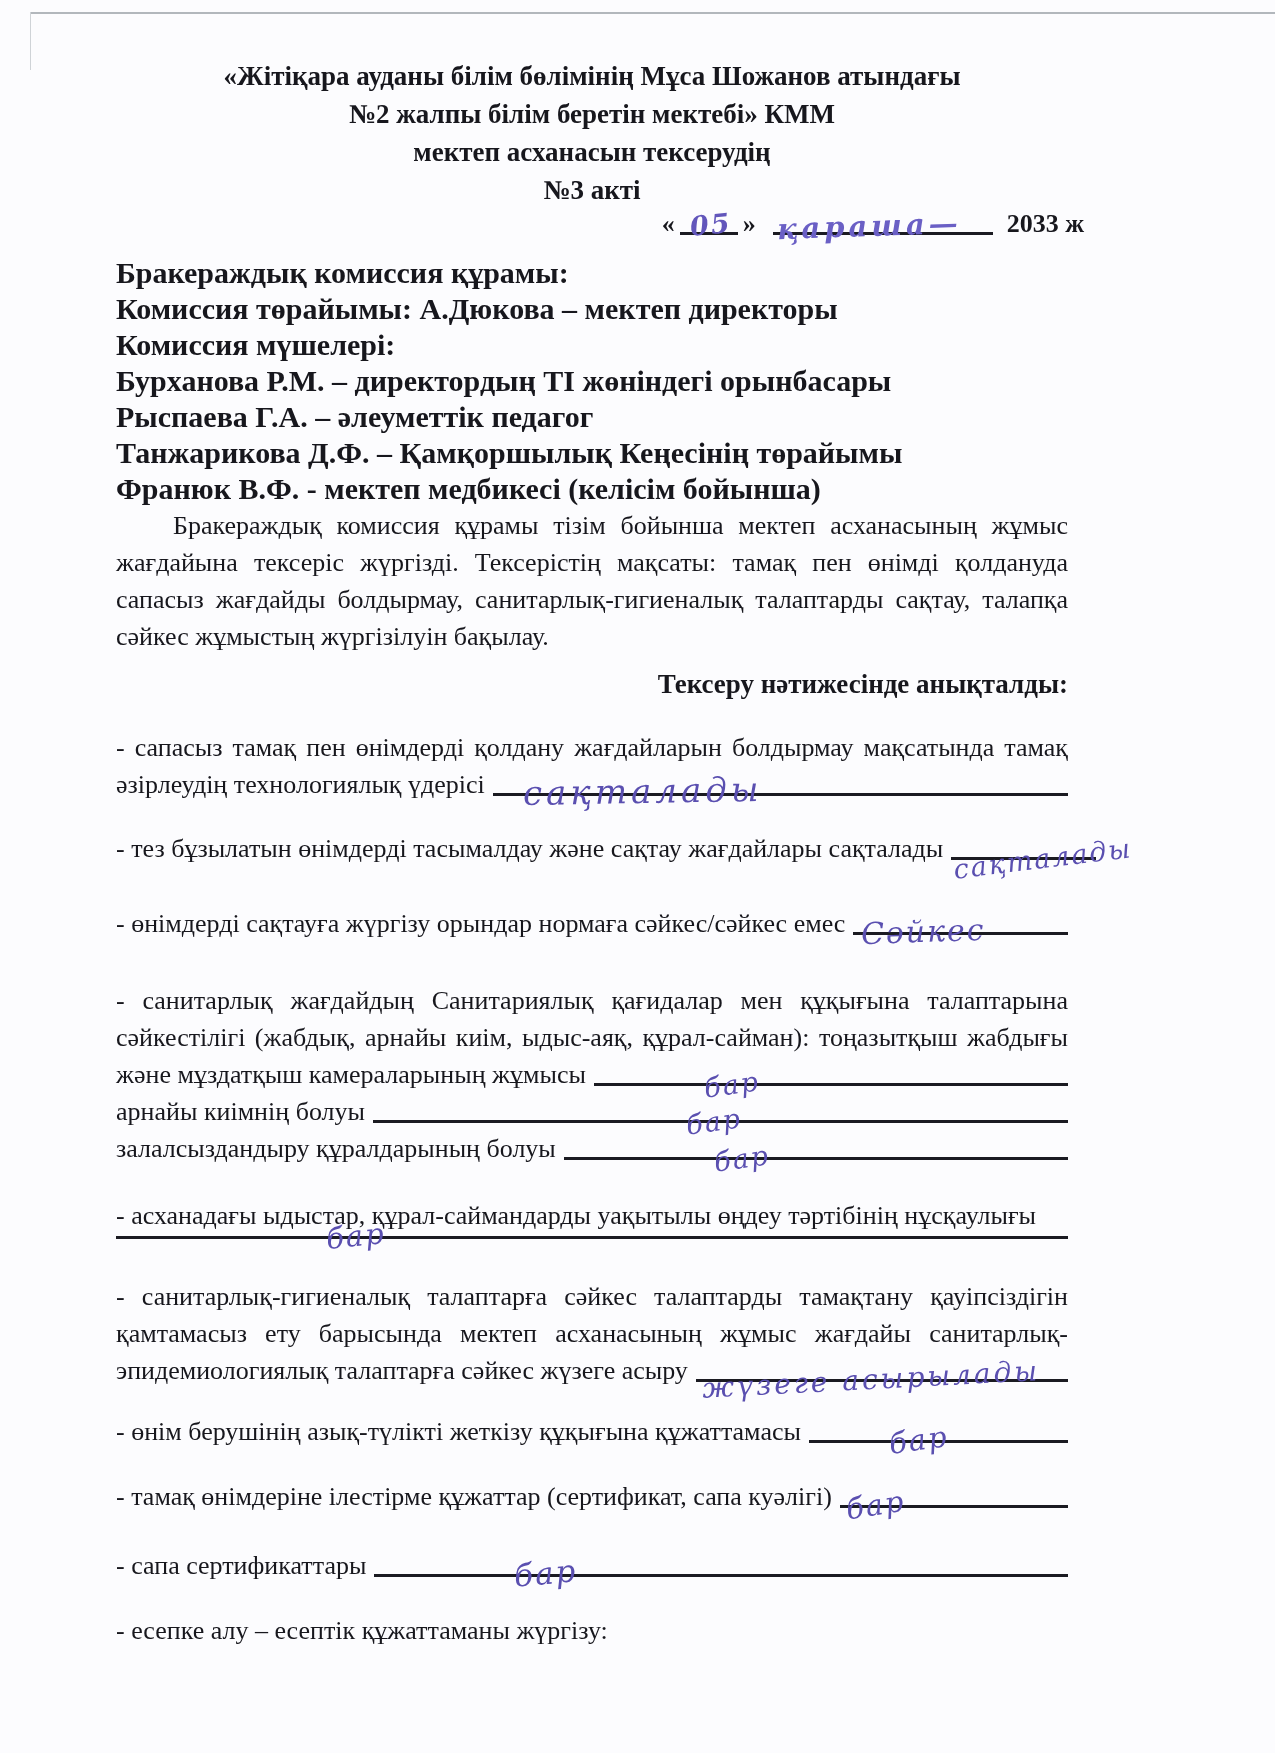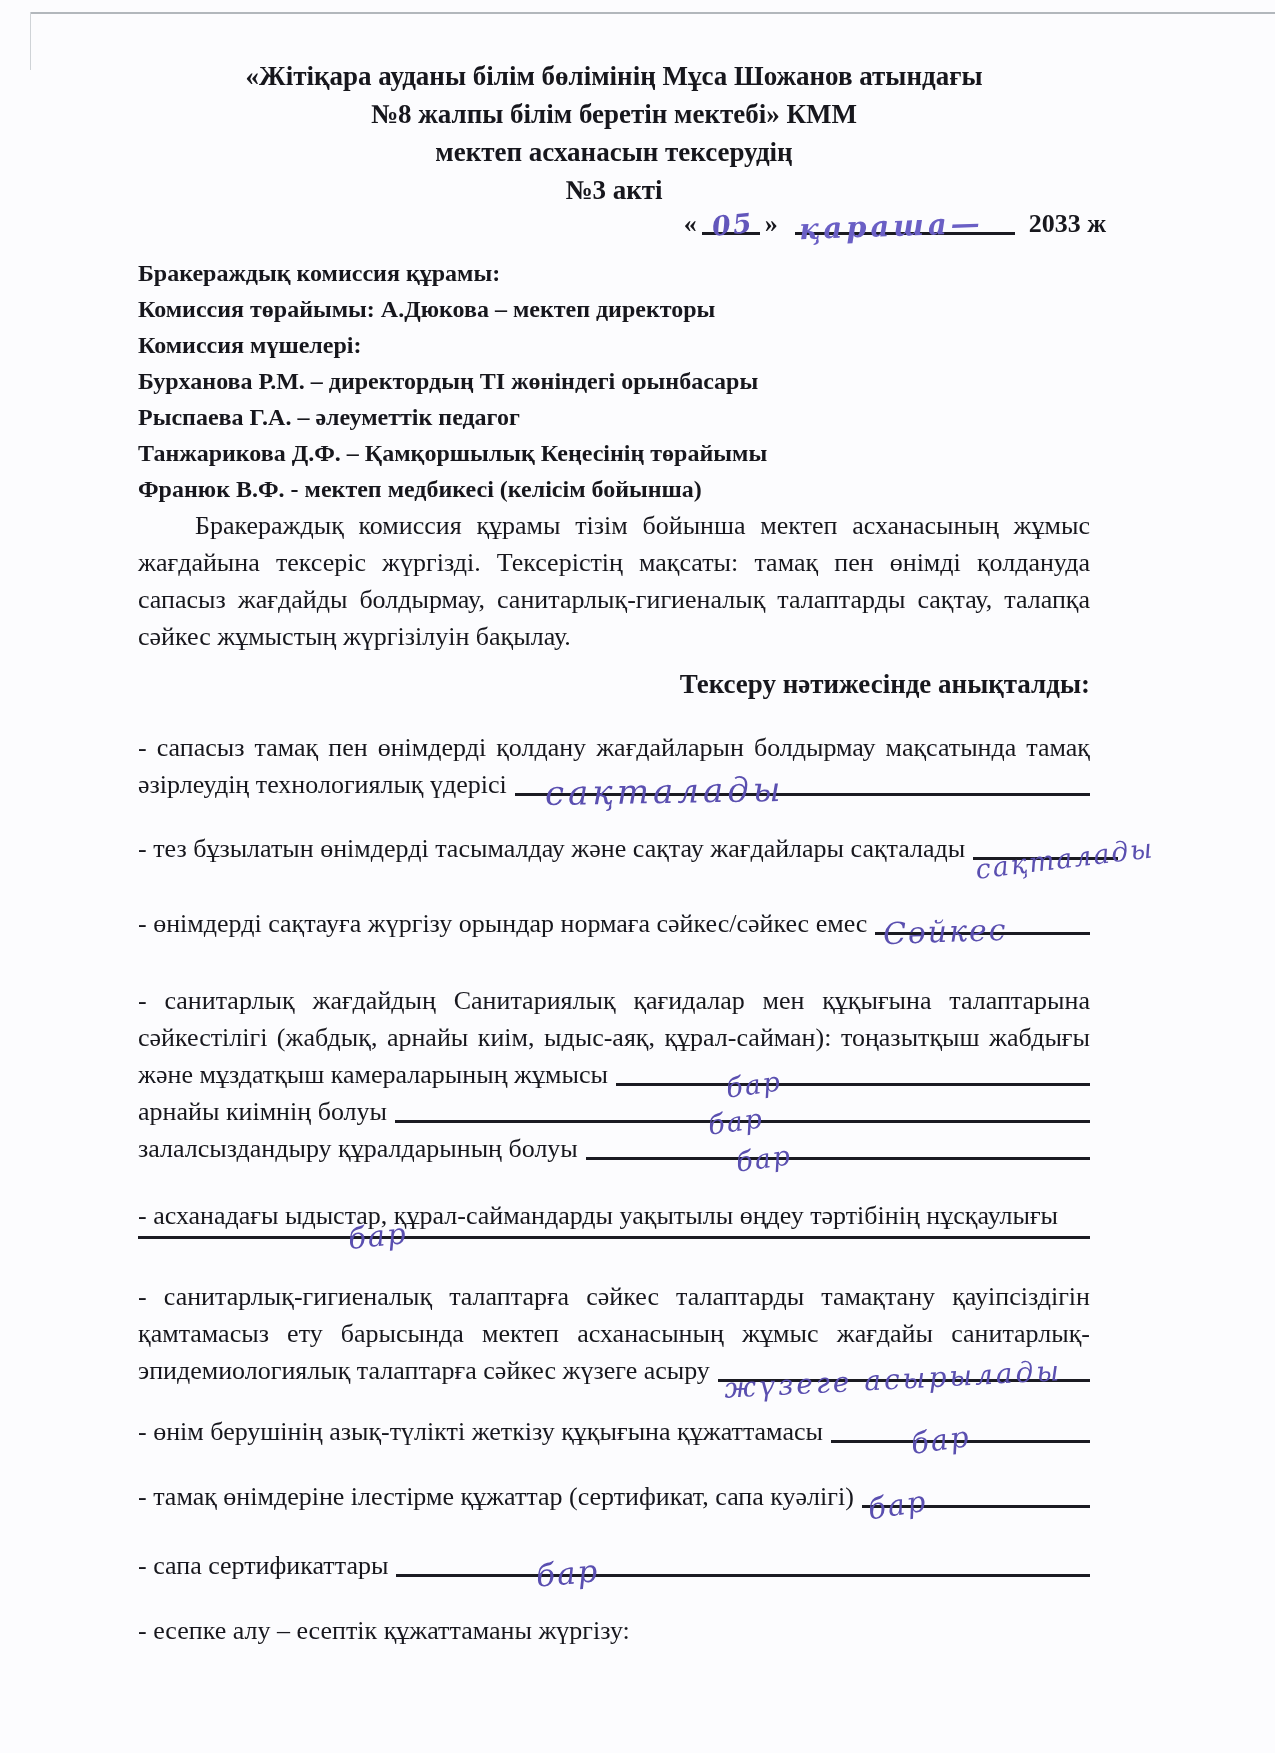--- a/index.html
+++ b/index.html
@@ -8,21 +8,21 @@
     width:1275px;height:1753px;
     background:#fcfcfe;
     font-family:"Liberation Serif", serif;
     color:#17171d;
     overflow:hidden;
   }
   
   .scan-topline{position:absolute;top:12px;left:31px;right:0;height:2px;background:#9aa0a6;opacity:.75;}
   .scan-leftline{position:absolute;top:12px;left:30px;width:1px;height:58px;background:#cfd3d7;}
 
-  .content{position:absolute;left:138px;top:0;width:952px;}
+  .content{position:absolute;left:116px;top:0;width:952px;}
 
   .title{margin-top:57px;text-align:center;font-weight:bold;font-size:27px;line-height:38px;}
 
   .daterow{
     display:flex;justify-content:flex-end;align-items:flex-end;
     font-weight:bold;font-size:26px;margin-top:-14px;height:44px;margin-right:-16px;
   }
   .daterow .q{padding:0 3px;}
   .fill{position:relative;border-bottom:3px solid #1b1b22;}
   .day-fill{width:58px;margin:0 2px 4px 2px;height:2px;}
@@ -37,21 +37,21 @@
     letter-spacing:2px;
     white-space:nowrap;
     line-height:1;
     font-size:30px;
     transform:rotate(-2deg);
     pointer-events:none;
   }
   .day-hand{font-size:27px;bottom:-6px;left:10px;transform:rotate(-6deg);color:#6256bb;}
   .month-hand{font-size:29px;bottom:-9px;left:4px;letter-spacing:4px;transform:rotate(-2deg);color:#6a5fc5;}
 
-  .commission{margin-top:16px;font-weight:bold;font-size:24px;line-height:36px;}
+  .commission{margin-top:16px;font-weight:bold;font-size:30px;line-height:36px;}
   .commission div{white-space:nowrap;}
 
   .para{
     margin-top:0;font-size:26px;line-height:37px;
     text-align:justify;text-indent:57px;
   }
 
   .heading{margin-top:12px;font-weight:bold;font-size:27px;line-height:34px;text-align:right;}
 
   .findings{font-size:26px;}
@@ -78,21 +78,21 @@
 <body>
 
 <div class="page">
   <div class="scan-topline"></div>
   <div class="scan-leftline"></div>
 
   <div class="content">
 
     <div class="title">
       <div>«Жітіқара ауданы білім бөлімінің Мұса Шожанов атындағы</div>
-      <div>№8 жалпы білім беретін мектебі» КММ</div>
+      <div>№2 жалпы білім беретін мектебі» КММ</div>
       <div>мектеп асханасын тексерудің</div>
       <div>№3 акті</div>
     </div>
 
     <div class="daterow">
       <span class="q">«</span>
       <span class="fill day-fill">
         <span class="hand day-hand">05</span>
       </span>
       <span class="q">»</span>

